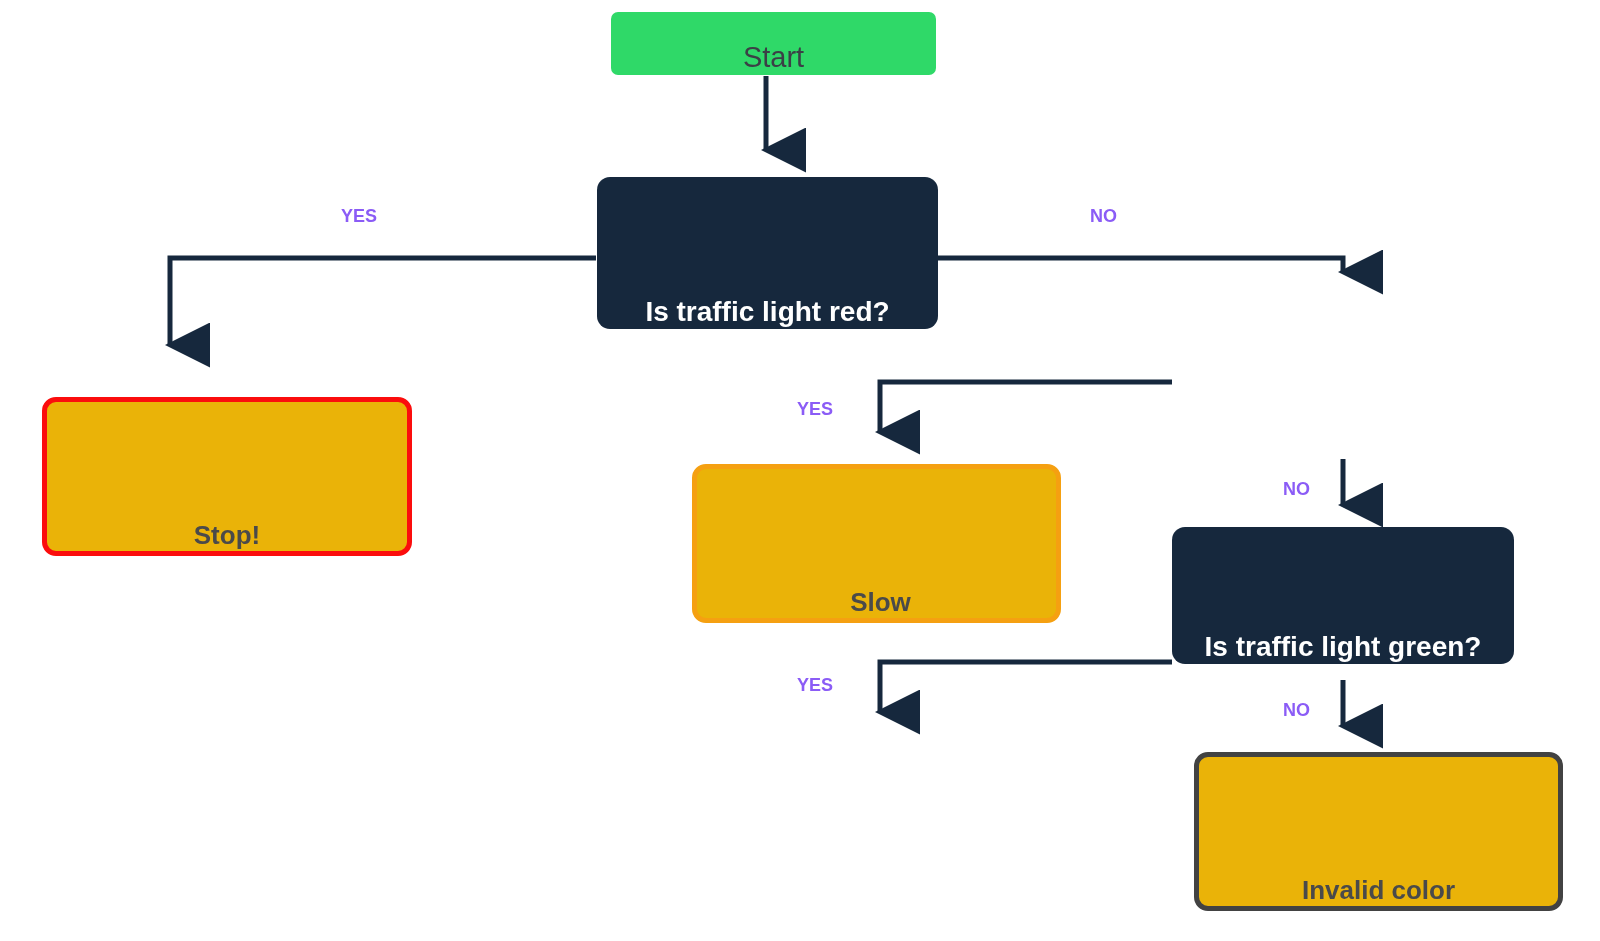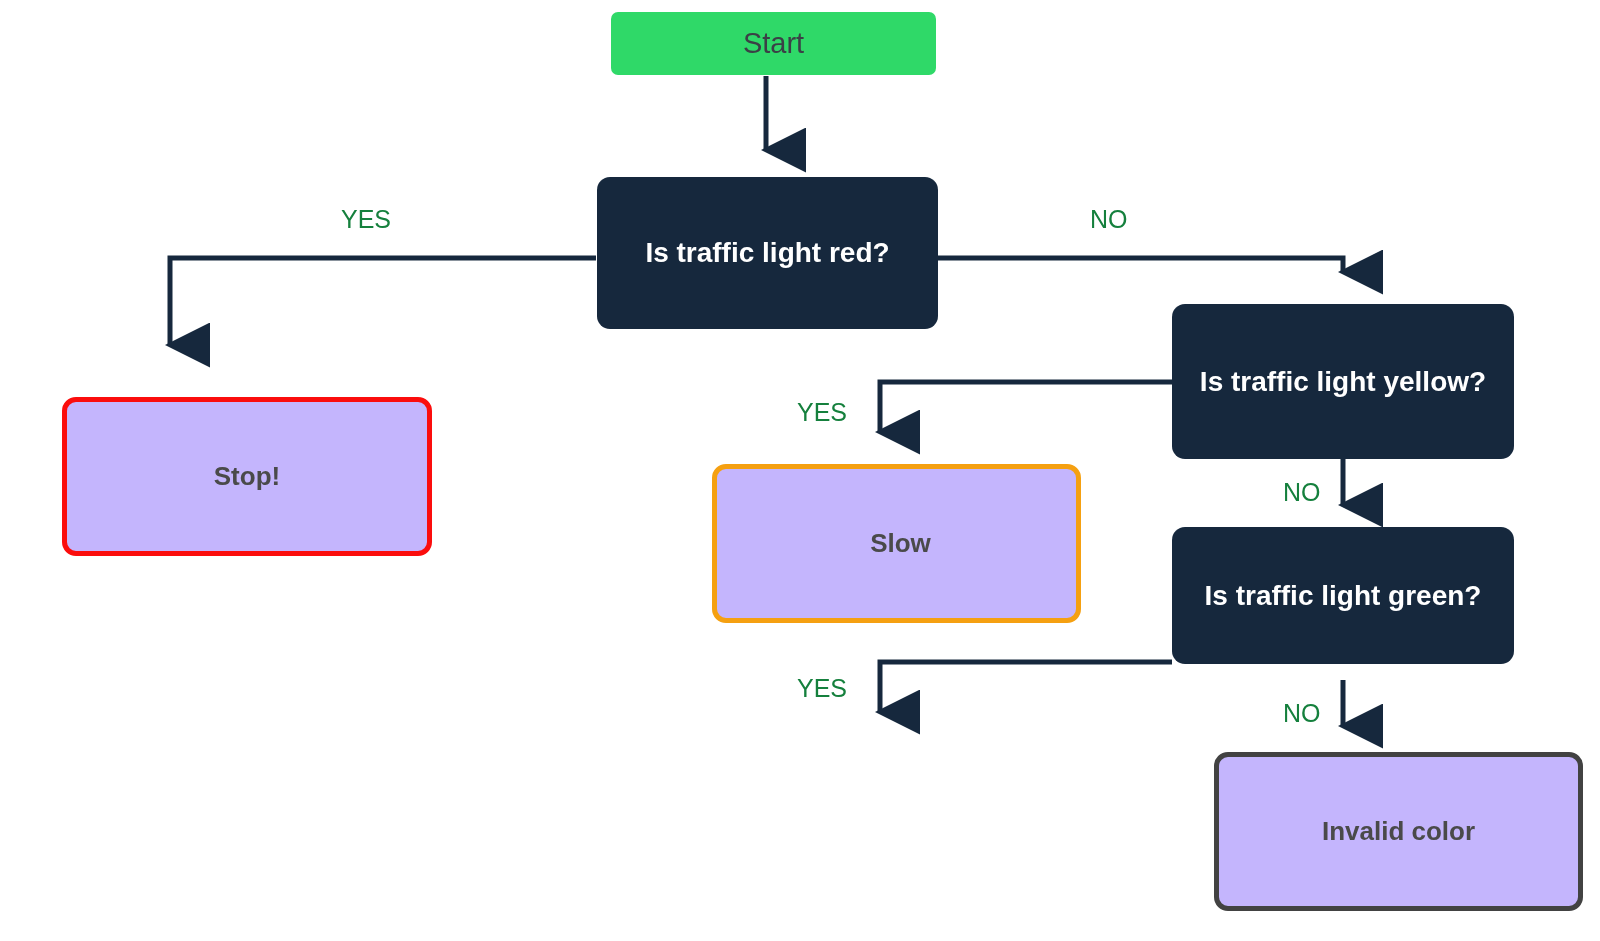--- a/index.html
+++ b/index.html
@@ -20,21 +20,21 @@
     left: 0;
     top: 0;
     width: 1600px;
     height: 941px;
     pointer-events: none;
   }
   .node {
     position: absolute;
     box-sizing: border-box;
     display: flex;
-    align-items: center;
+    align-items: flex-end;
     justify-content: center;
     text-align: center;
   }
   .node-label {
     display: block;
     line-height: 1.2;
   }
 
   
   .node.start {
@@ -55,41 +55,40 @@
     border: none;
   }
   .node.decision .node-label {
     color: #ffffff;
     font-size: 28px;
     font-weight: 700;
   }
 
   
   .node.outcome {
-    background: #c4b5fd;
+    background: #eab308;
     border-radius: 14px;
     border-style: solid;
     border-width: 5px;
-    margin-left: 20px;
   }
   .node.outcome .node-label {
     color: #4a4a4a;
     font-size: 26px;
     font-weight: bold;
   }
   .node.outcome.red    { border-color: #fb0d0d; }
   .node.outcome.orange { border-color: #f5a011; }
   .node.outcome.green  { border-color: #2fd968; }
   .node.outcome.gray   { border-color: #424242; }
 
   .edge-label {
     position: absolute;
-    color: #15803d;
-    font-size: 25px;
-    font-weight: 400;
+    color: #8b5cf6;
+    font-size: 18px;
+    font-weight: 700;
     white-space: nowrap;
     line-height: 1;
   }
 </style>
 </head>
 <body>
 
 <div id="canvas">
 
   <svg class="edges" viewBox="0 0 1600 941" xmlns="http://www.w3.org/2000/svg">
@@ -122,23 +121,20 @@
   </svg>
 
   <div class="node start" style="left:611px; top:12px; width:325px; height:63px;">
     <span class="node-label">Start</span>
   </div>
 
   <div class="node decision" style="left:597px; top:177px; width:341px; height:152px;">
     <span class="node-label">Is traffic light red?</span>
   </div>
 
-  <div class="node decision" style="left:1172px; top:304px; width:342px; height:155px;">
-    <span class="node-label">Is traffic light yellow?</span>
-  </div>
 
   <div class="node decision" style="left:1172px; top:527px; width:342px; height:137px;">
     <span class="node-label">Is traffic light green?</span>
   </div>
 
   <div class="node outcome red" style="left:42px; top:397px; width:370px; height:159px;">
     <span class="node-label">Stop!</span>
   </div>
 
   <div class="node outcome orange" style="left:692px; top:464px; width:369px; height:159px;padding-left:8px;">

